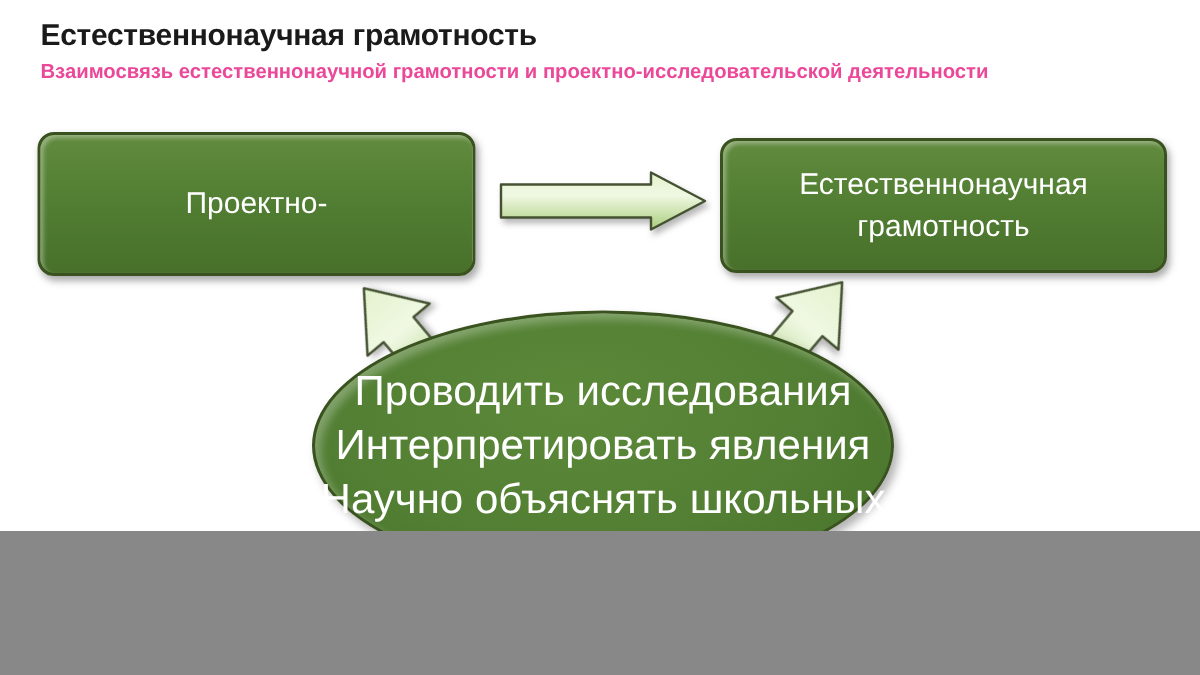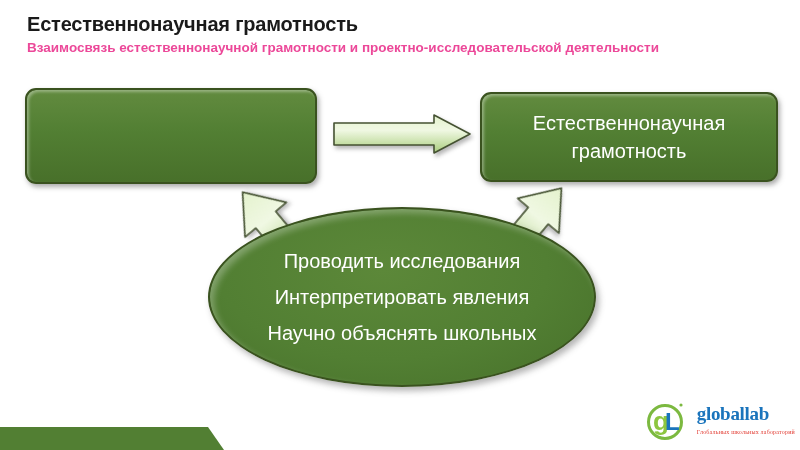--- a/index.html
+++ b/index.html
@@ -1,17 +1,17 @@
 <!DOCTYPE html>
 <html><head>
 <meta charset="utf-8">
 <style>
   html,body { margin:0; padding:0; background:#888; }
   .slide {
-    position:relative; width:800px; height:450px; background:#ffffff;
+    position:relative; width:800px; height:354px; background:#ffffff;
     font-family:"Liberation Sans", sans-serif; overflow:hidden; margin:0 auto;
   }
   .title {
     position:absolute; left:27px; top:13px; font-size:20px; font-weight:bold;
     color:#1a1a1a; letter-spacing:-0.2px;
   }
   .subtitle {
     position:absolute; left:27px; top:40px; font-size:13.5px; font-weight:bold;
     color:#ec4899;
   }
@@ -24,21 +24,21 @@
     text-align:center; font-size:20px; line-height:28px;
   }
   #left-box  { left:25px;  top:88px; width:288px; height:92px; }
   #right-box { left:480px; top:92px; width:294px; height:86px;justify-content:center; }
   .ellipse {
     position:absolute; left:208px; top:207px; width:384px; height:176px; z-index:2;
     border-radius:50%;
     background:radial-gradient(ellipse at 45% 35%, #5c8839 0%, #527f33 55%, #47702a 100%);
     border:2px solid #3a521f;
     box-shadow: inset 4px 4px 6px rgba(255,255,255,0.28), 3px 4px 6px rgba(90,90,90,0.45);
-    color:#fff; font-size:20px; text-align:center;
+    color:#fff; font-size:28px; text-align:center;
     display:flex; flex-direction:column; align-items:center; justify-content:center;
   }
   .ellipse .line { line-height:36px; }
   #arrows-layer { position:absolute; left:0; top:0; z-index:1; }
   .block-arrow {
     stroke:#455232; stroke-width:1.6; stroke-linejoin:round;
     filter: drop-shadow(2px 3px 2px rgba(90,90,90,0.45));
   }
   .band {
     position:absolute; left:0; top:427px; width:224px; height:23px;
@@ -68,20 +68,21 @@
     <polygon class="block-arrow" fill="url(#lg)" points="334,123 434,123 434,115 470,134 434,153 434,145 334,145"></polygon>
     <g transform="translate(276,232) rotate(-40)">
       <polygon class="block-arrow" fill="url(#lg)" points="0,-52 27,-16 13,-16 13,42 -13,42 -13,-16 -27,-16"></polygon>
     </g>
     <g transform="translate(528,228) rotate(40)">
       <polygon class="block-arrow" fill="url(#lg)" points="0,-52 27,-16 13,-16 13,42 -13,42 -13,-16 -27,-16"></polygon>
     </g>
   </svg>
 
   <div class="gbox" id="left-box">
+    <div>Проектно-</div>
   </div>
 
   <div class="gbox" id="right-box">
     <div>Естественнонаучная</div>
     <div>грамотность</div>
   </div>
 
   <div class="ellipse">
     <div class="line">Проводить исследования</div>
     <div class="line">Интерпретировать явления</div>

